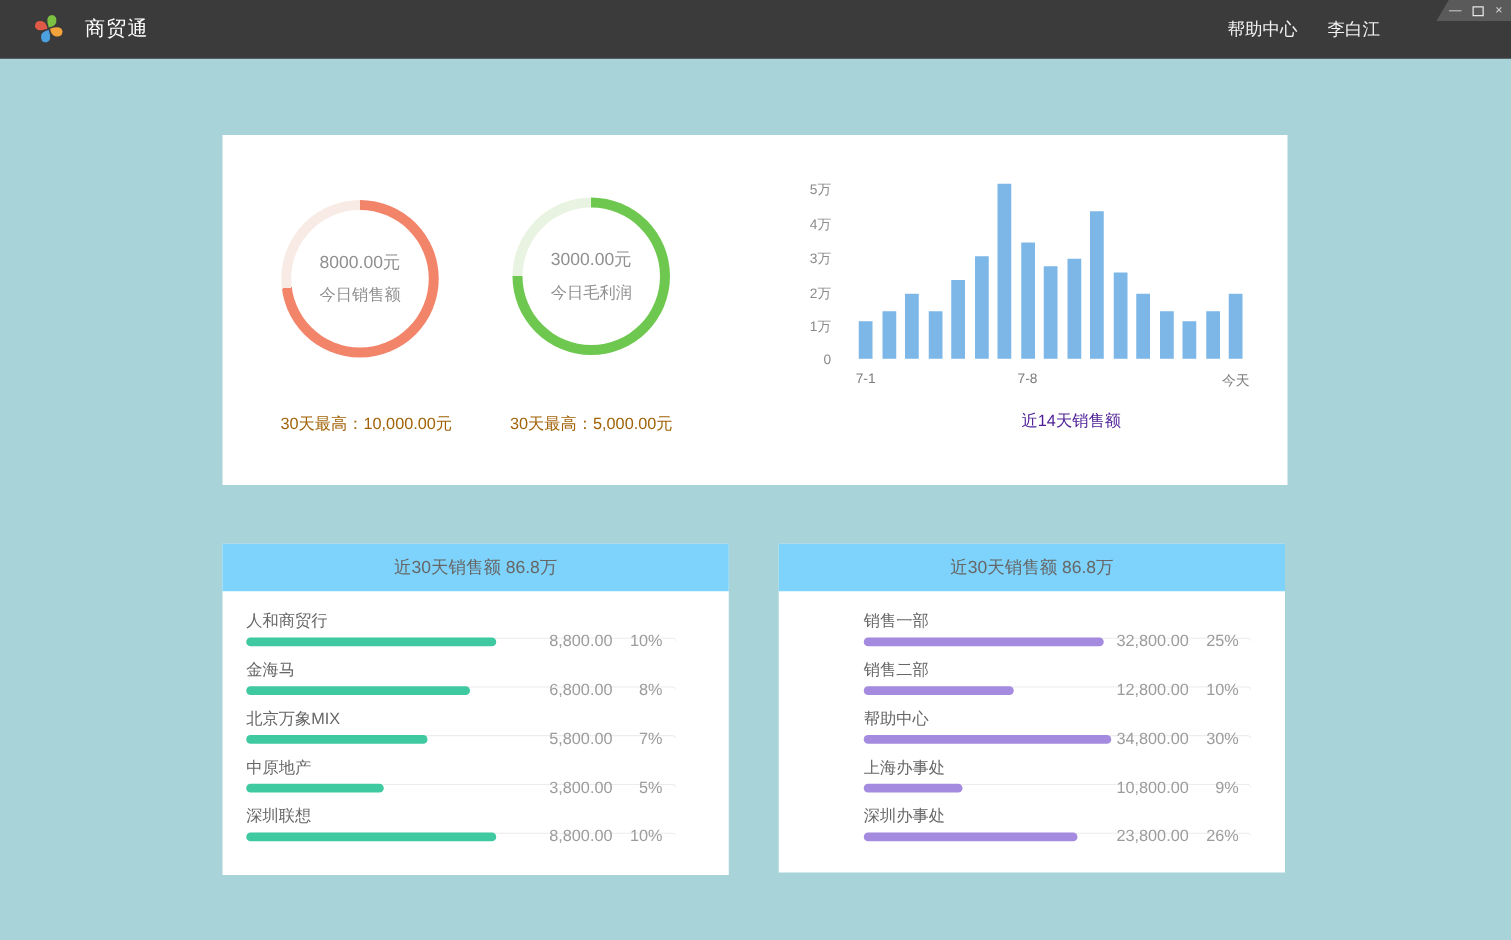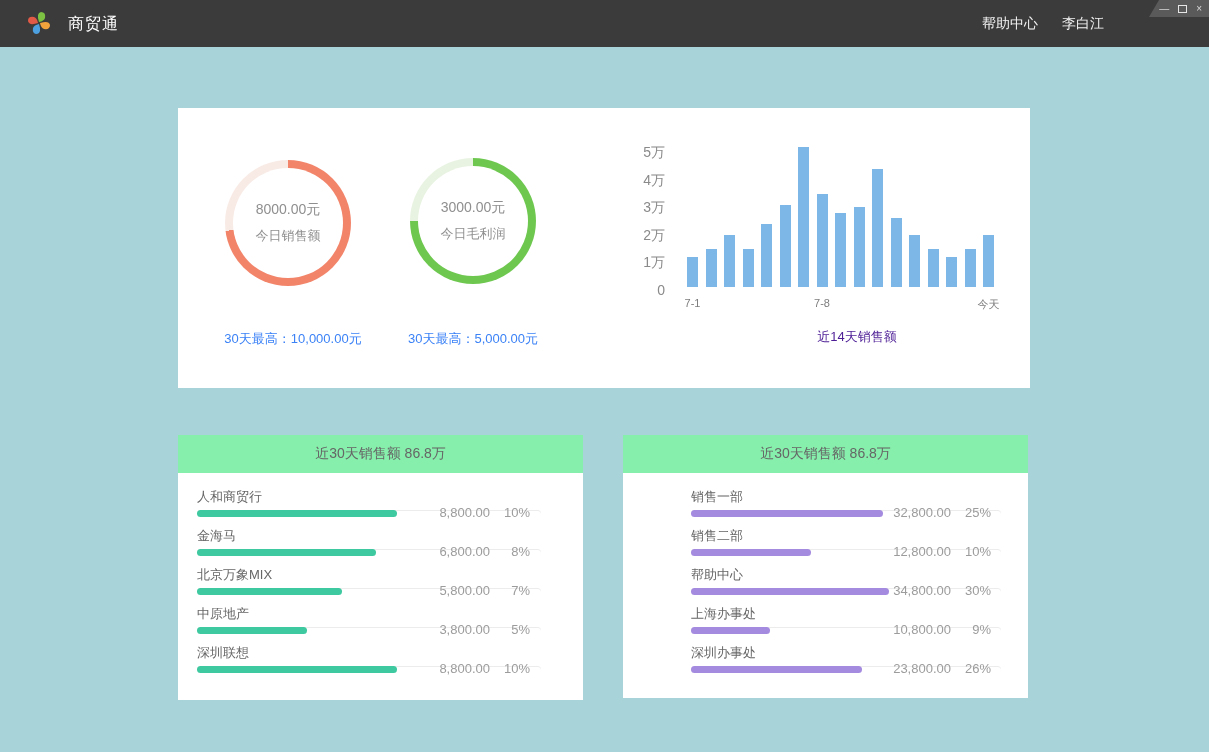--- a/index.html
+++ b/index.html
@@ -32,32 +32,32 @@
   
   .gauge { position:absolute; width:126px; height:126px; border-radius:50%; }
   .gauge-1 { left:47px;  top:52px; }
   .gauge-2 { left:232px; top:50px; }
   .gauge-hole {
     position:absolute; inset:8px; background:#fff; border-radius:50%;
     display:flex; flex-direction:column; align-items:center; justify-content:center; gap:8px;
   }
   .gauge-value { font-size:14px; color:#8f8f8f; }
   .gauge-name  { font-size:13px; color:#8f8f8f; }
-  .gauge-foot { position:absolute; width:230px; text-align:center; font-size:13px; color:#3b82f6; top:222px; }
+  .gauge-foot { position:absolute; width:230px; text-align:center; font-size:13px; color:#a16207; top:222px; }
   .foot-1 { left:0px; }
   .foot-2 { left:180px; }
   
   .chart { position:absolute; left:455px; top:27px; width:390px; height:220px; }
-  .ytick { position:absolute; width:32px; text-align:right; font-size:14px; color:#8a8a8a; }
+  .ytick { position:absolute; width:32px; text-align:right; font-size:11px; color:#8a8a8a; }
   .bars { position:absolute; left:54px; top:0; height:152px; display:flex; align-items:flex-end; }
   .bar { width:11px; margin-right:7.5px; }
   .xtick { position:absolute; top:162px; transform:translateX(-50%); font-size:11px; color:#7d7d7d; white-space:nowrap; }
   .chart-caption { position:absolute; left:54px; width:340px; top:193px; text-align:center; font-size:13px; color:#4c1d95; }
   
-  .card-head { height:38px; background:#86efac; display:flex; align-items:center; justify-content:center; font-size:14px; color:#666; }
+  .card-head { height:38px; background:#7dd3fc; display:flex; align-items:center; justify-content:center; font-size:14px; color:#666; }
   .rank-list { padding-top:10px; }
   .card-left  .rank-list { padding-left:19px; }
   .card-right .rank-list { padding-left:68px; }
   .rank-row { position:relative; height:39px; padding-top:6px; }
   .rank-name { font-size:13px; color:#666; line-height:15px; }
   .rank-track { margin-top:6px; height:7px; border-radius:4px; background:#fff; box-shadow:inset 0 1px 0 #ececec; }
   .rank-fill { height:7px; border-radius:4px; }
   .rank-value { position:absolute; top:22px; display:flex; gap:12px; font-size:13px; color:#9c9c9c;align-items:center; }
   .card-left  .rank-value { right:53px; }
   .card-right .rank-value { right:37px; }

